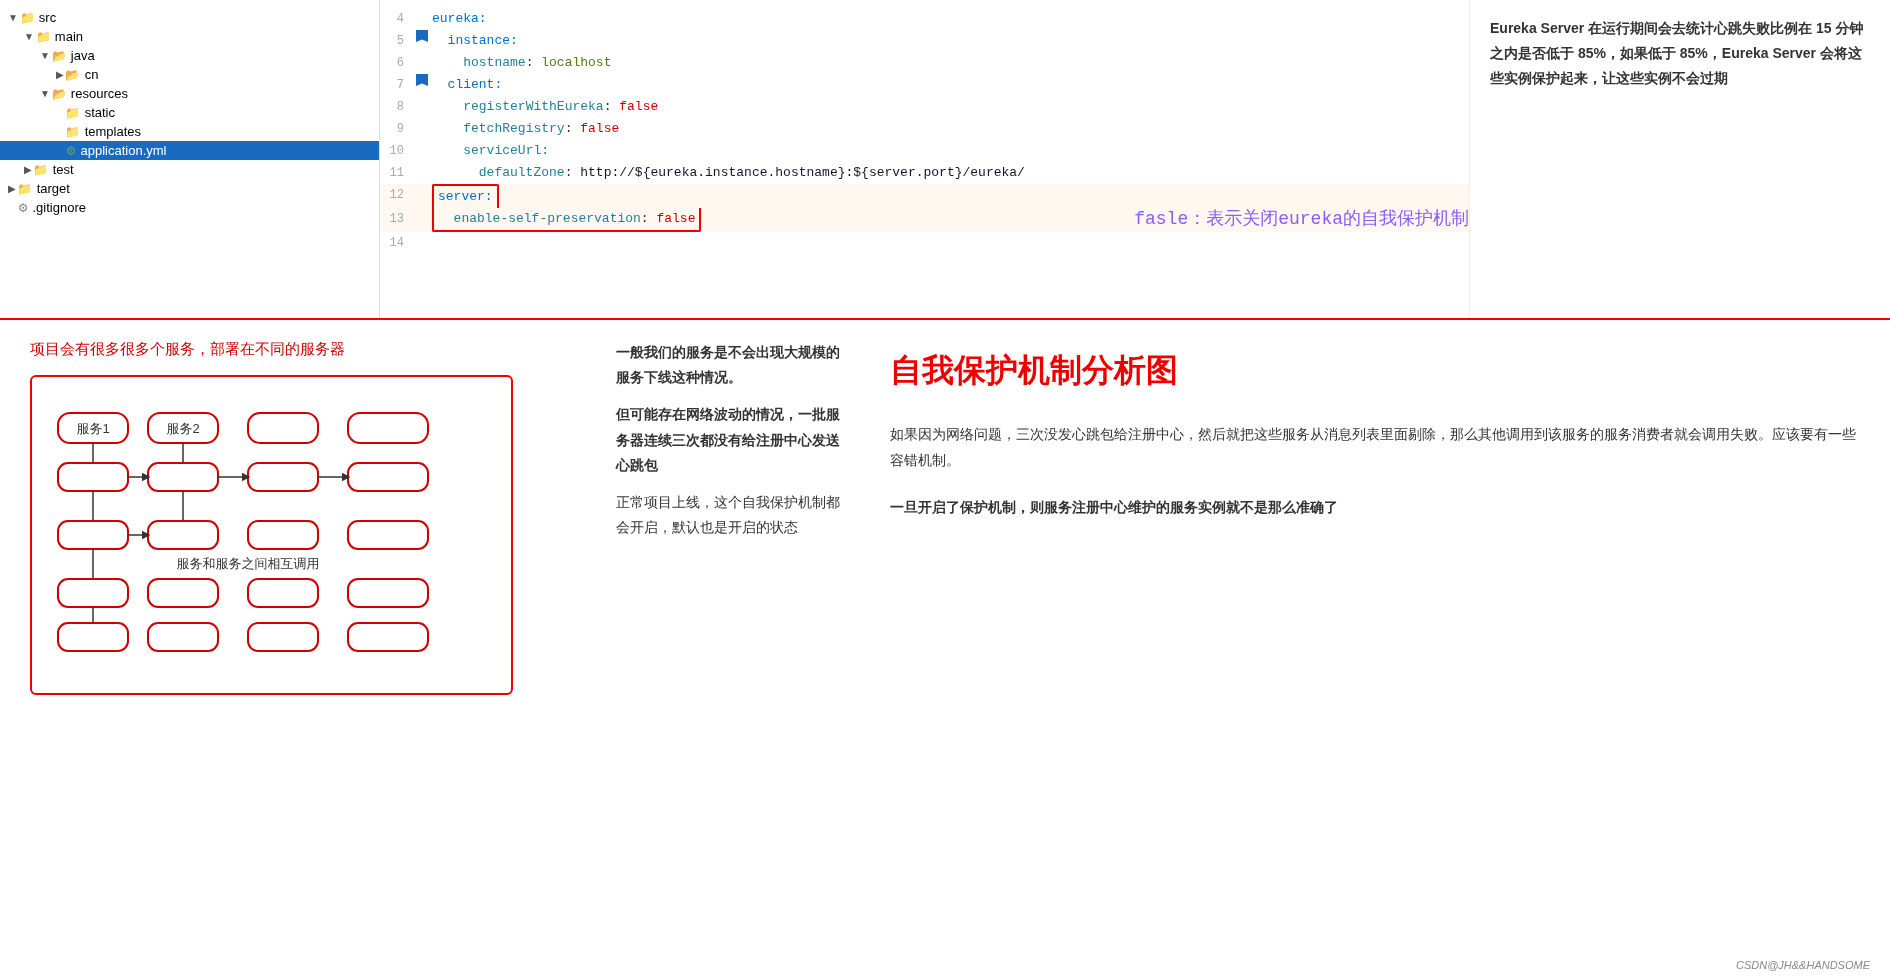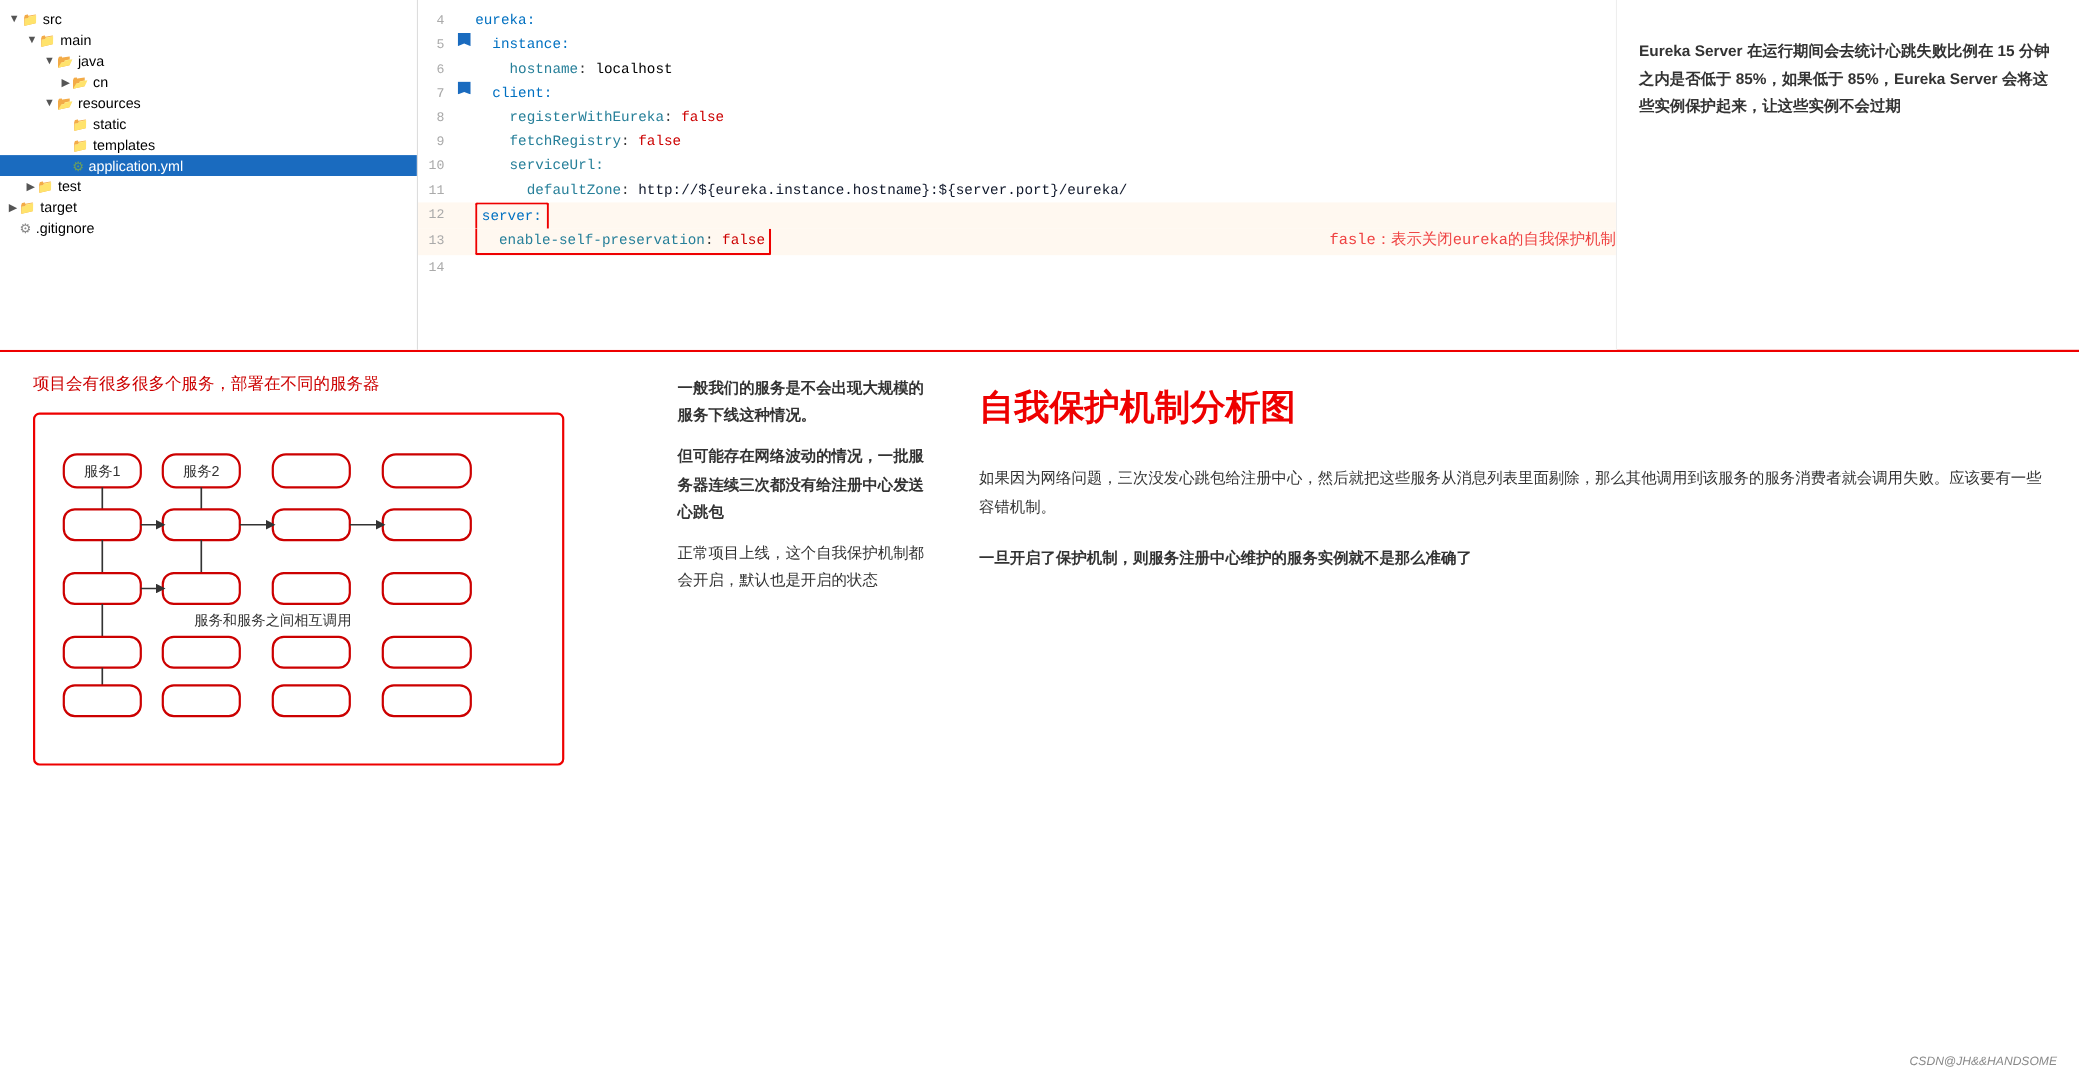--- a/index.html
+++ b/index.html
@@ -123,21 +123,20 @@
     }
 
     
     .annotation-area {
       width: 420px;
       min-width: 420px;
       padding: 16px 20px;
       font-size: 14px;
       line-height: 1.7;
       color: #333;
-      margin-top: 18px;
     }
 
     
     .bottom-section {
       display: flex;
       width: 100%;
       flex: 1;
       position: relative;
     }
 
@@ -291,21 +290,21 @@
         <span class="line-num">5</span>
         <span class="line-marker">
             <span class="bookmark"></span>
           </span>
         <span class="code-content">  <span class="kw-blue">instance:</span></span>
       </div>
 
       <div class="code-line">
         <span class="line-num">6</span>
         <span class="line-marker"></span>
-        <span class="code-content">    <span class="kw-green">hostname</span>: <span style="color:#000000">localhost</span></span>
+        <span class="code-content">    <span class="kw-green">hostname</span>: <span style="color:#4d7c0f">localhost</span></span>
       </div>
 
       <div class="code-line">
         <span class="line-num">7</span>
         <span class="line-marker">
             <span class="bookmark"></span>
           </span>
         <span class="code-content">  <span class="kw-blue">client:</span></span>
       </div>
 
@@ -336,21 +335,21 @@
       <div class="code-line code-highlight-lines">
         <span class="line-num">12</span>
         <span class="line-marker"></span>
         <span class="code-content"><span style="border:2px solid #e00; border-bottom: none; border-radius:2px 2px 0 0; display:inline-block; padding: 0 4px;"><span class="kw-blue">server:</span></span></span>
       </div>
 
       <div class="code-line code-highlight-lines">
         <span class="line-num">13</span>
         <span class="line-marker"></span>
         <span class="code-content"><span style="border:2px solid #e00; border-top: none; border-radius: 0 0 2px 2px; display:inline-block; padding: 0 4px;">  <span class="kw-green">enable-self-preservation</span>: <span class="val-red">false</span></span></span>
-        <span style="color:#ef4444; font-size:14px; ">fasle：表示关闭eureka的自我保护机制</span>
+        <span style="color:#8b5cf6; font-size:18px; ">fasle：表示关闭eureka的自我保护机制</span>
       </div>
 
       <div class="code-line">
         <span class="line-num">14</span>
         <span class="line-marker"></span>
         <span class="code-content"></span>
       </div>
     </div>
 
     <div class="annotation-area">

